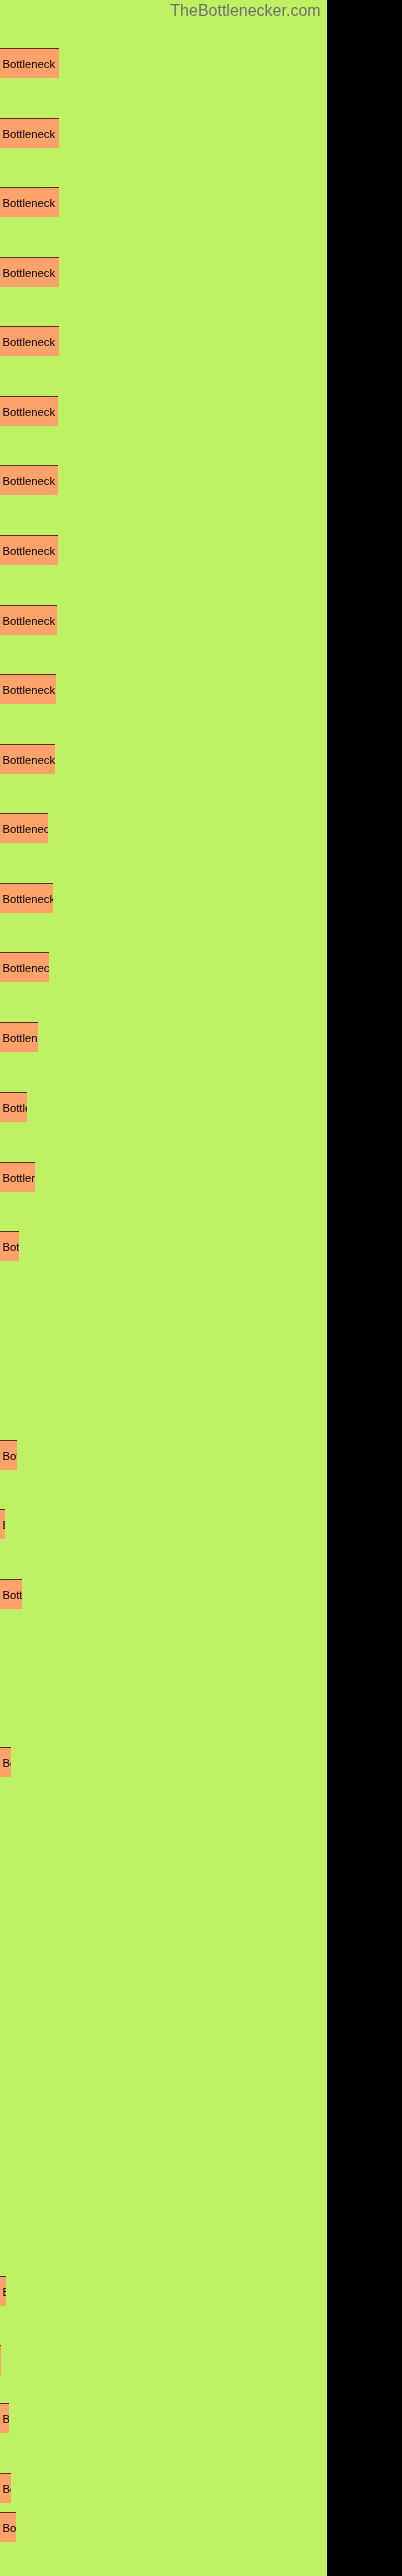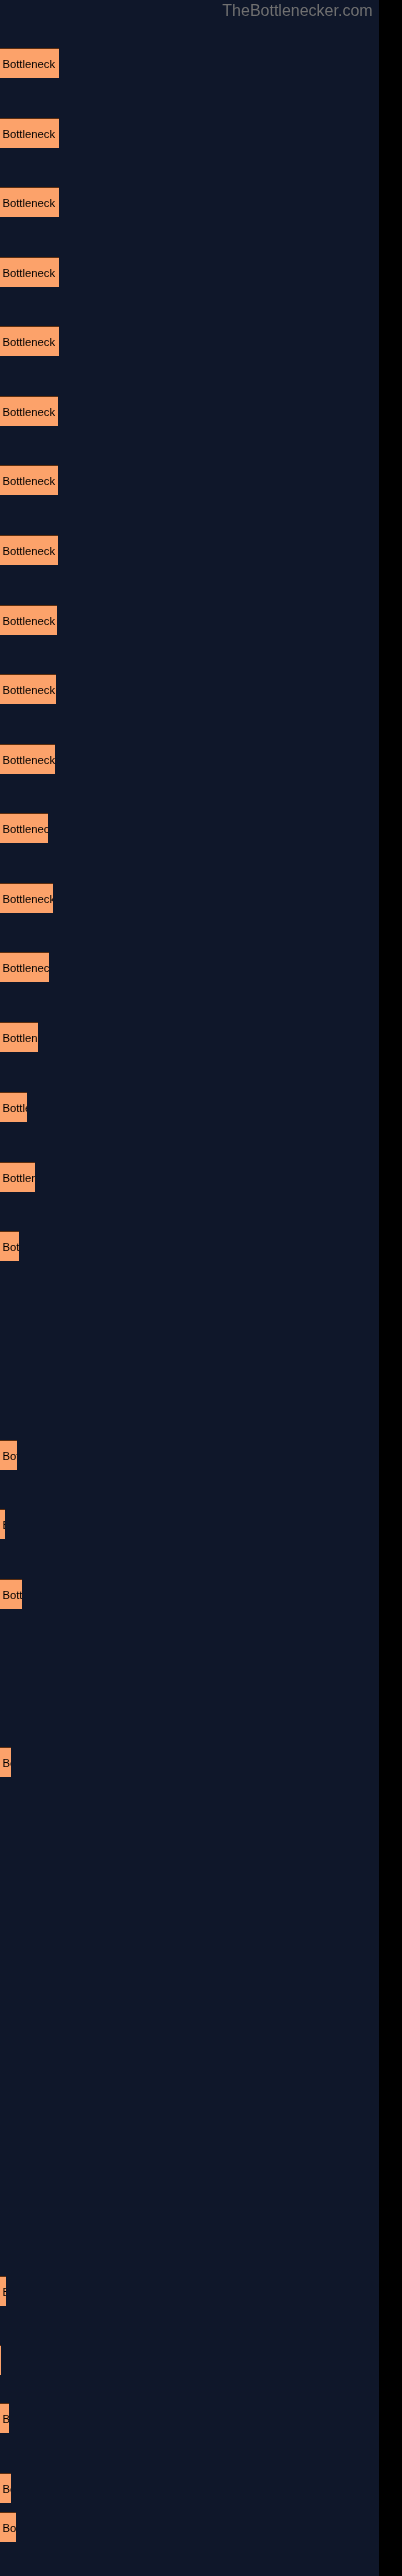--- a/index.html
+++ b/index.html
@@ -14,23 +14,23 @@
     position: relative;
     overflow: hidden;
     font-family: "Liberation Sans", sans-serif;
     -webkit-font-smoothing: antialiased;
   }
 
   #chart-root {
     position: absolute;
     left: 0;
     top: 0;
-    width: 379px;
+    width: 327px;
     height: 2576px;
-    background: #0f172a;
+    background: #bef264;
   }
 
   #site-title {
     position: absolute;
     right: 6.4px;
     top: 0px;
     font-size: 16px;
     line-height: 21px;
     color: #707070;
     font-family: "Liberation Sans", sans-serif;

